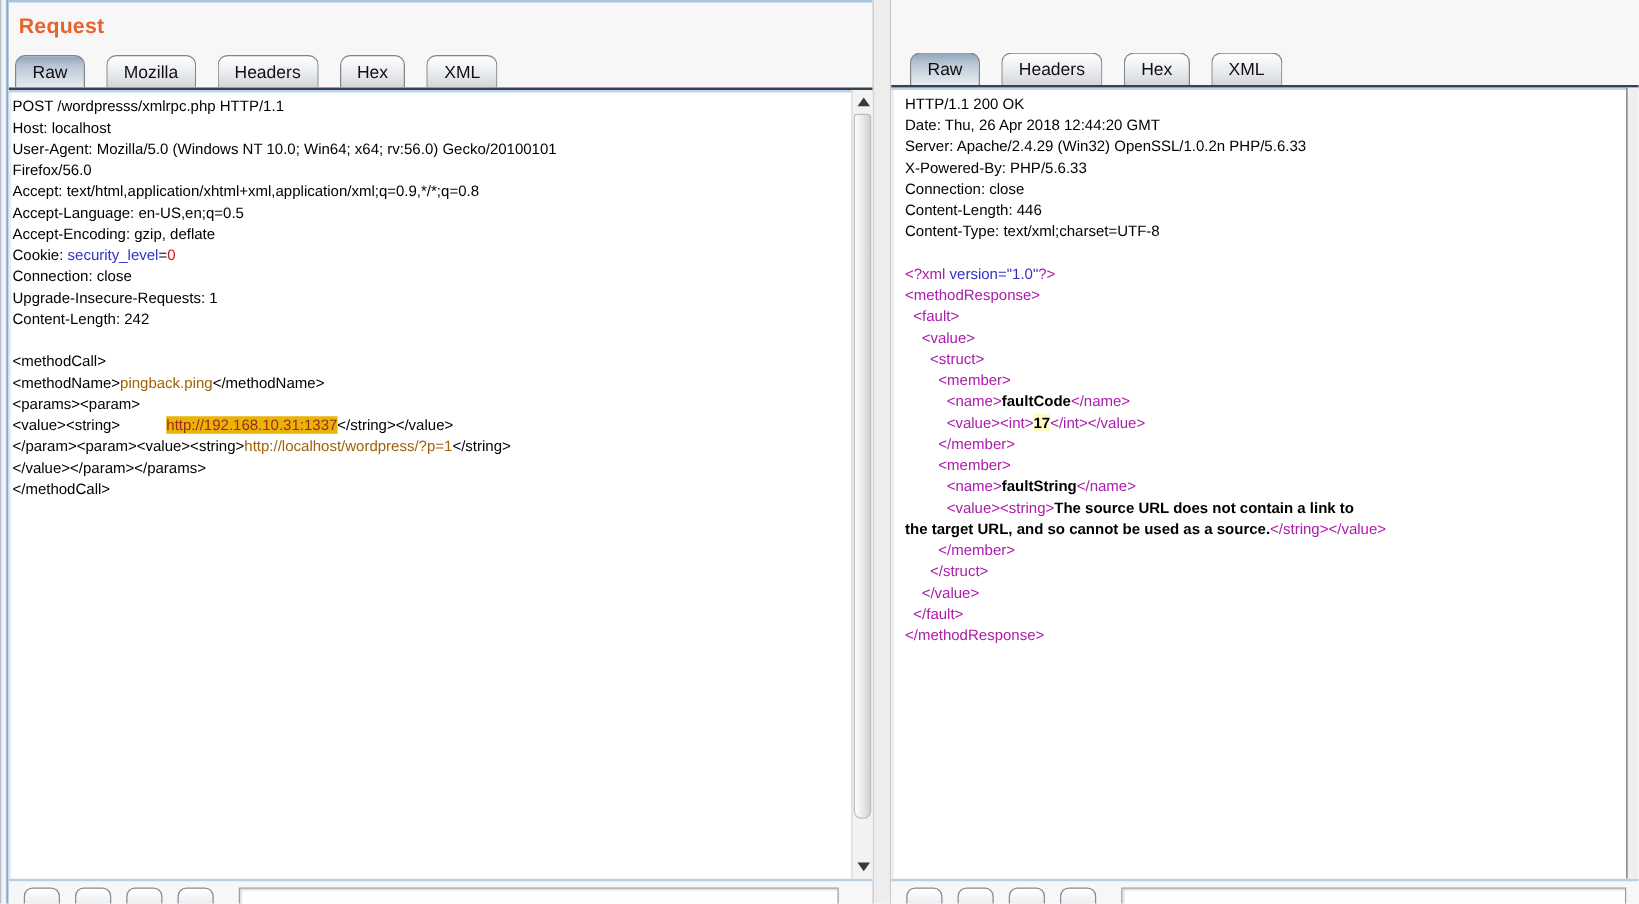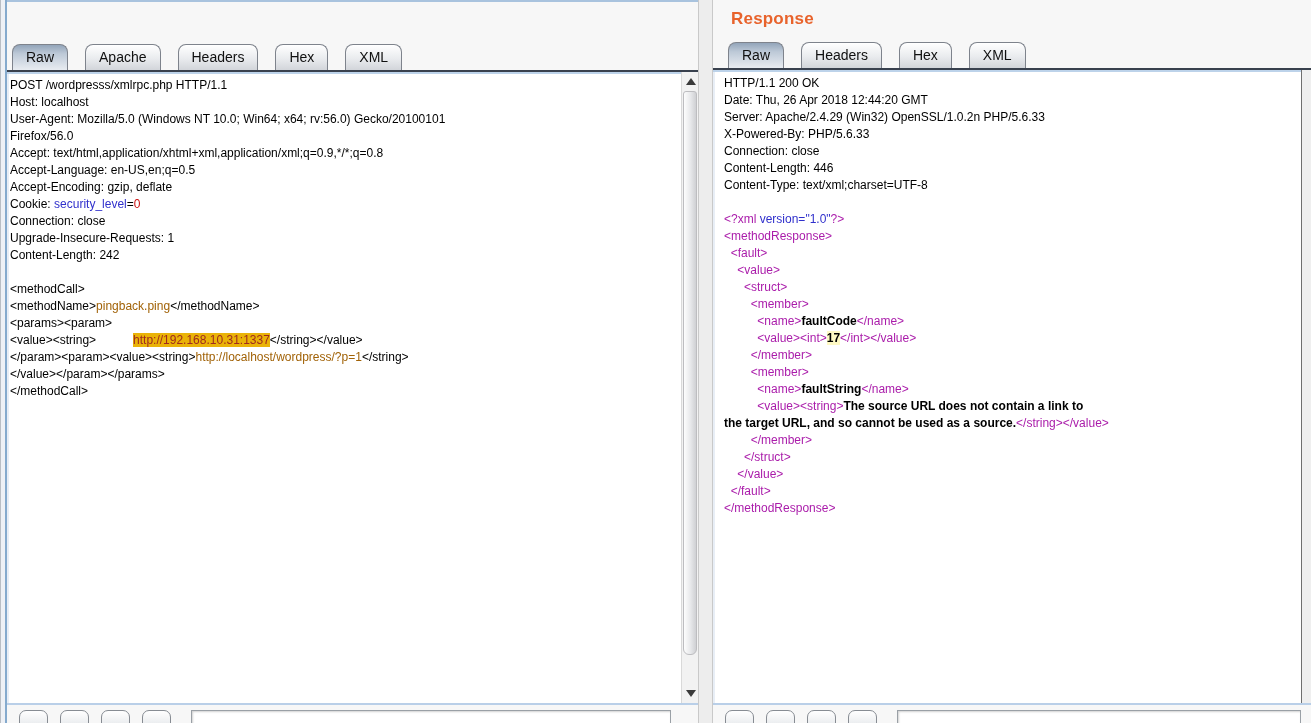--- a/index.html
+++ b/index.html
@@ -135,23 +135,24 @@
   .panel.right .bfield { flex:1 1 auto; margin-right:10px; }
 </style>
 </head>
 <body>
 
 <div class="app">
   <div class="edge"></div>
 
   <section class="panel left">
     <div class="panel-top">
+      <div class="panel-title">Request</div>
       <div class="tabs">
           <div class="tab selected">Raw</div>
-          <div class="tab">Apache</div>
+          <div class="tab">Mozilla</div>
           <div class="tab">Headers</div>
           <div class="tab">Hex</div>
           <div class="tab">XML</div>
         </div>
     </div>
     <div class="editor">
       <div class="code"><div class="line"><span>POST /wordpresss/xmlrpc.php HTTP/1.1</span></div><div class="line"><span>Host: localhost</span></div><div class="line"><span>User-Agent: Mozilla/5.0 (Windows NT 10.0; Win64; x64; rv:56.0) Gecko/20100101</span></div><div class="line"><span>Firefox/56.0</span></div><div class="line"><span>Accept: text/html,application/xhtml+xml,application/xml;q=0.9,*/*;q=0.8</span></div><div class="line"><span>Accept-Language: en-US,en;q=0.5</span></div><div class="line"><span>Accept-Encoding: gzip, deflate</span></div><div class="line"><span>Cookie: </span><span class="blue">security_level</span><span>=</span><span class="red">0</span></div><div class="line"><span>Connection: close</span></div><div class="line"><span>Upgrade-Insecure-Requests: 1</span></div><div class="line"><span>Content-Length: 242</span></div><div class="line">&nbsp;</div><div class="line"><span>&lt;methodCall&gt;</span></div><div class="line"><span>&lt;methodName&gt;</span><span class="url">pingback.ping</span><span>&lt;/methodName&gt;</span></div><div class="line"><span>&lt;params&gt;&lt;param&gt;</span></div><div class="line"><span>&lt;value&gt;&lt;string&gt;</span><span class="hl">http://192.168.10.31:1337</span><span>&lt;/string&gt;&lt;/value&gt;</span></div><div class="line"><span>&lt;/param&gt;&lt;param&gt;&lt;value&gt;&lt;string&gt;</span><span class="url">http://localhost/wordpress/?p=1</span><span>&lt;/string&gt;</span></div><div class="line"><span>&lt;/value&gt;&lt;/param&gt;&lt;/params&gt;</span></div><div class="line"><span>&lt;/methodCall&gt;</span></div></div>
       <div class="vscroll">
         <div class="arrow-up"></div>
         <div class="thumb"></div>
@@ -164,21 +165,20 @@
       <div class="bbtn"></div>
       <div class="bbtn"></div>
       <div class="bfield"></div>
     </div>
   </section>
 
   <div class="divider"></div>
 
   <section class="panel right">
     <div class="panel-top">
-      <div class="panel-title">Response</div>
       <div class="tabs">
           <div class="tab selected">Raw</div>
           <div class="tab">Headers</div>
           <div class="tab">Hex</div>
           <div class="tab">XML</div>
         </div>
     </div>
     <div class="editor">
       <div class="code"><div class="line"><span>HTTP/1.1 200 OK</span></div><div class="line"><span>Date: Thu, 26 Apr 2018 12:44:20 GMT</span></div><div class="line"><span>Server: Apache/2.4.29 (Win32) OpenSSL/1.0.2n PHP/5.6.33</span></div><div class="line"><span>X-Powered-By: PHP/5.6.33</span></div><div class="line"><span>Connection: close</span></div><div class="line"><span>Content-Length: 446</span></div><div class="line"><span>Content-Type: text/xml;charset=UTF-8</span></div><div class="line">&nbsp;</div><div class="line"><span class="tag">&lt;?xml </span><span class="blue">version="1.0"</span><span class="tag">?&gt;</span></div><div class="line"><span class="tag">&lt;methodResponse&gt;</span></div><div class="line"><span>  </span><span class="tag">&lt;fault&gt;</span></div><div class="line"><span>    </span><span class="tag">&lt;value&gt;</span></div><div class="line"><span>      </span><span class="tag">&lt;struct&gt;</span></div><div class="line"><span>        </span><span class="tag">&lt;member&gt;</span></div><div class="line"><span>          </span><span class="tag">&lt;name&gt;</span><span class="b">faultCode</span><span class="tag">&lt;/name&gt;</span></div><div class="line"><span>          </span><span class="tag">&lt;value&gt;&lt;int&gt;</span><span class="hlb">17</span><span class="tag">&lt;/int&gt;&lt;/value&gt;</span></div><div class="line"><span>        </span><span class="tag">&lt;/member&gt;</span></div><div class="line"><span>        </span><span class="tag">&lt;member&gt;</span></div><div class="line"><span>          </span><span class="tag">&lt;name&gt;</span><span class="b">faultString</span><span class="tag">&lt;/name&gt;</span></div><div class="line"><span>          </span><span class="tag">&lt;value&gt;&lt;string&gt;</span><span class="b">The source URL does not contain a link to</span></div><div class="line"><span class="b">the target URL, and so cannot be used as a source.</span><span class="tag">&lt;/string&gt;&lt;/value&gt;</span></div><div class="line"><span>        </span><span class="tag">&lt;/member&gt;</span></div><div class="line"><span>      </span><span class="tag">&lt;/struct&gt;</span></div><div class="line"><span>    </span><span class="tag">&lt;/value&gt;</span></div><div class="line"><span>  </span><span class="tag">&lt;/fault&gt;</span></div><div class="line"><span class="tag">&lt;/methodResponse&gt;</span></div></div>
       <div class="rstrip"></div>

